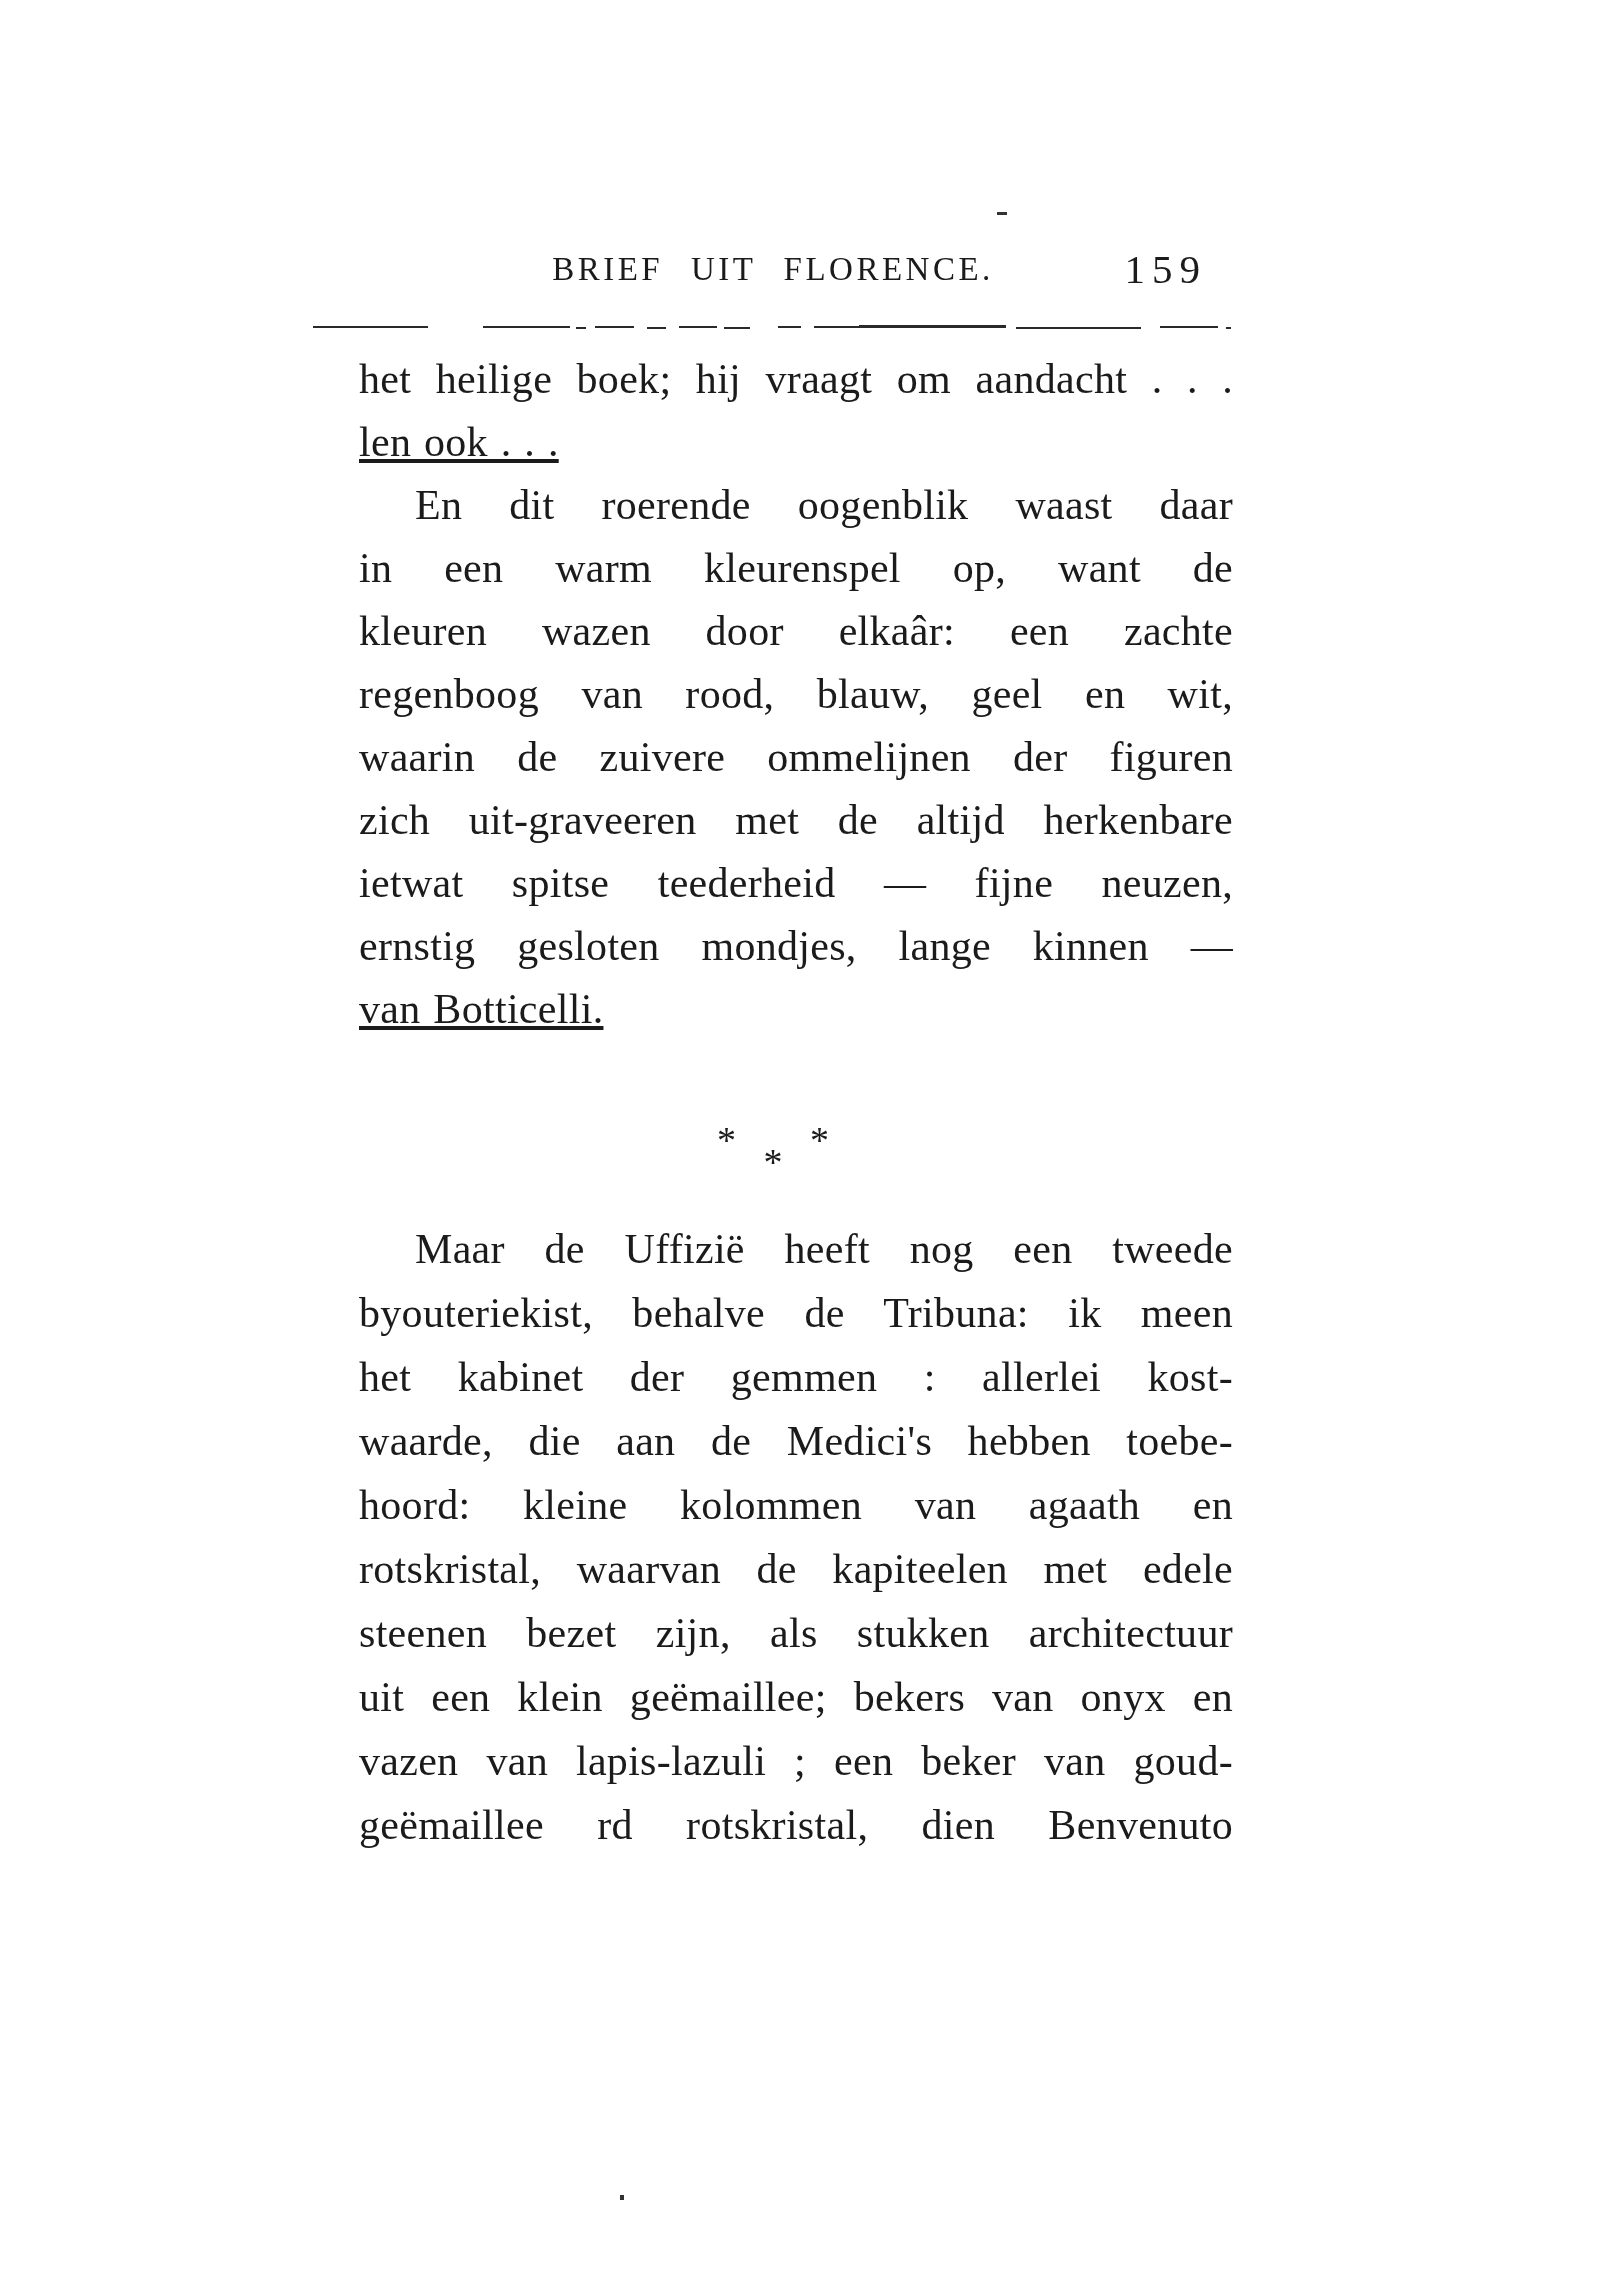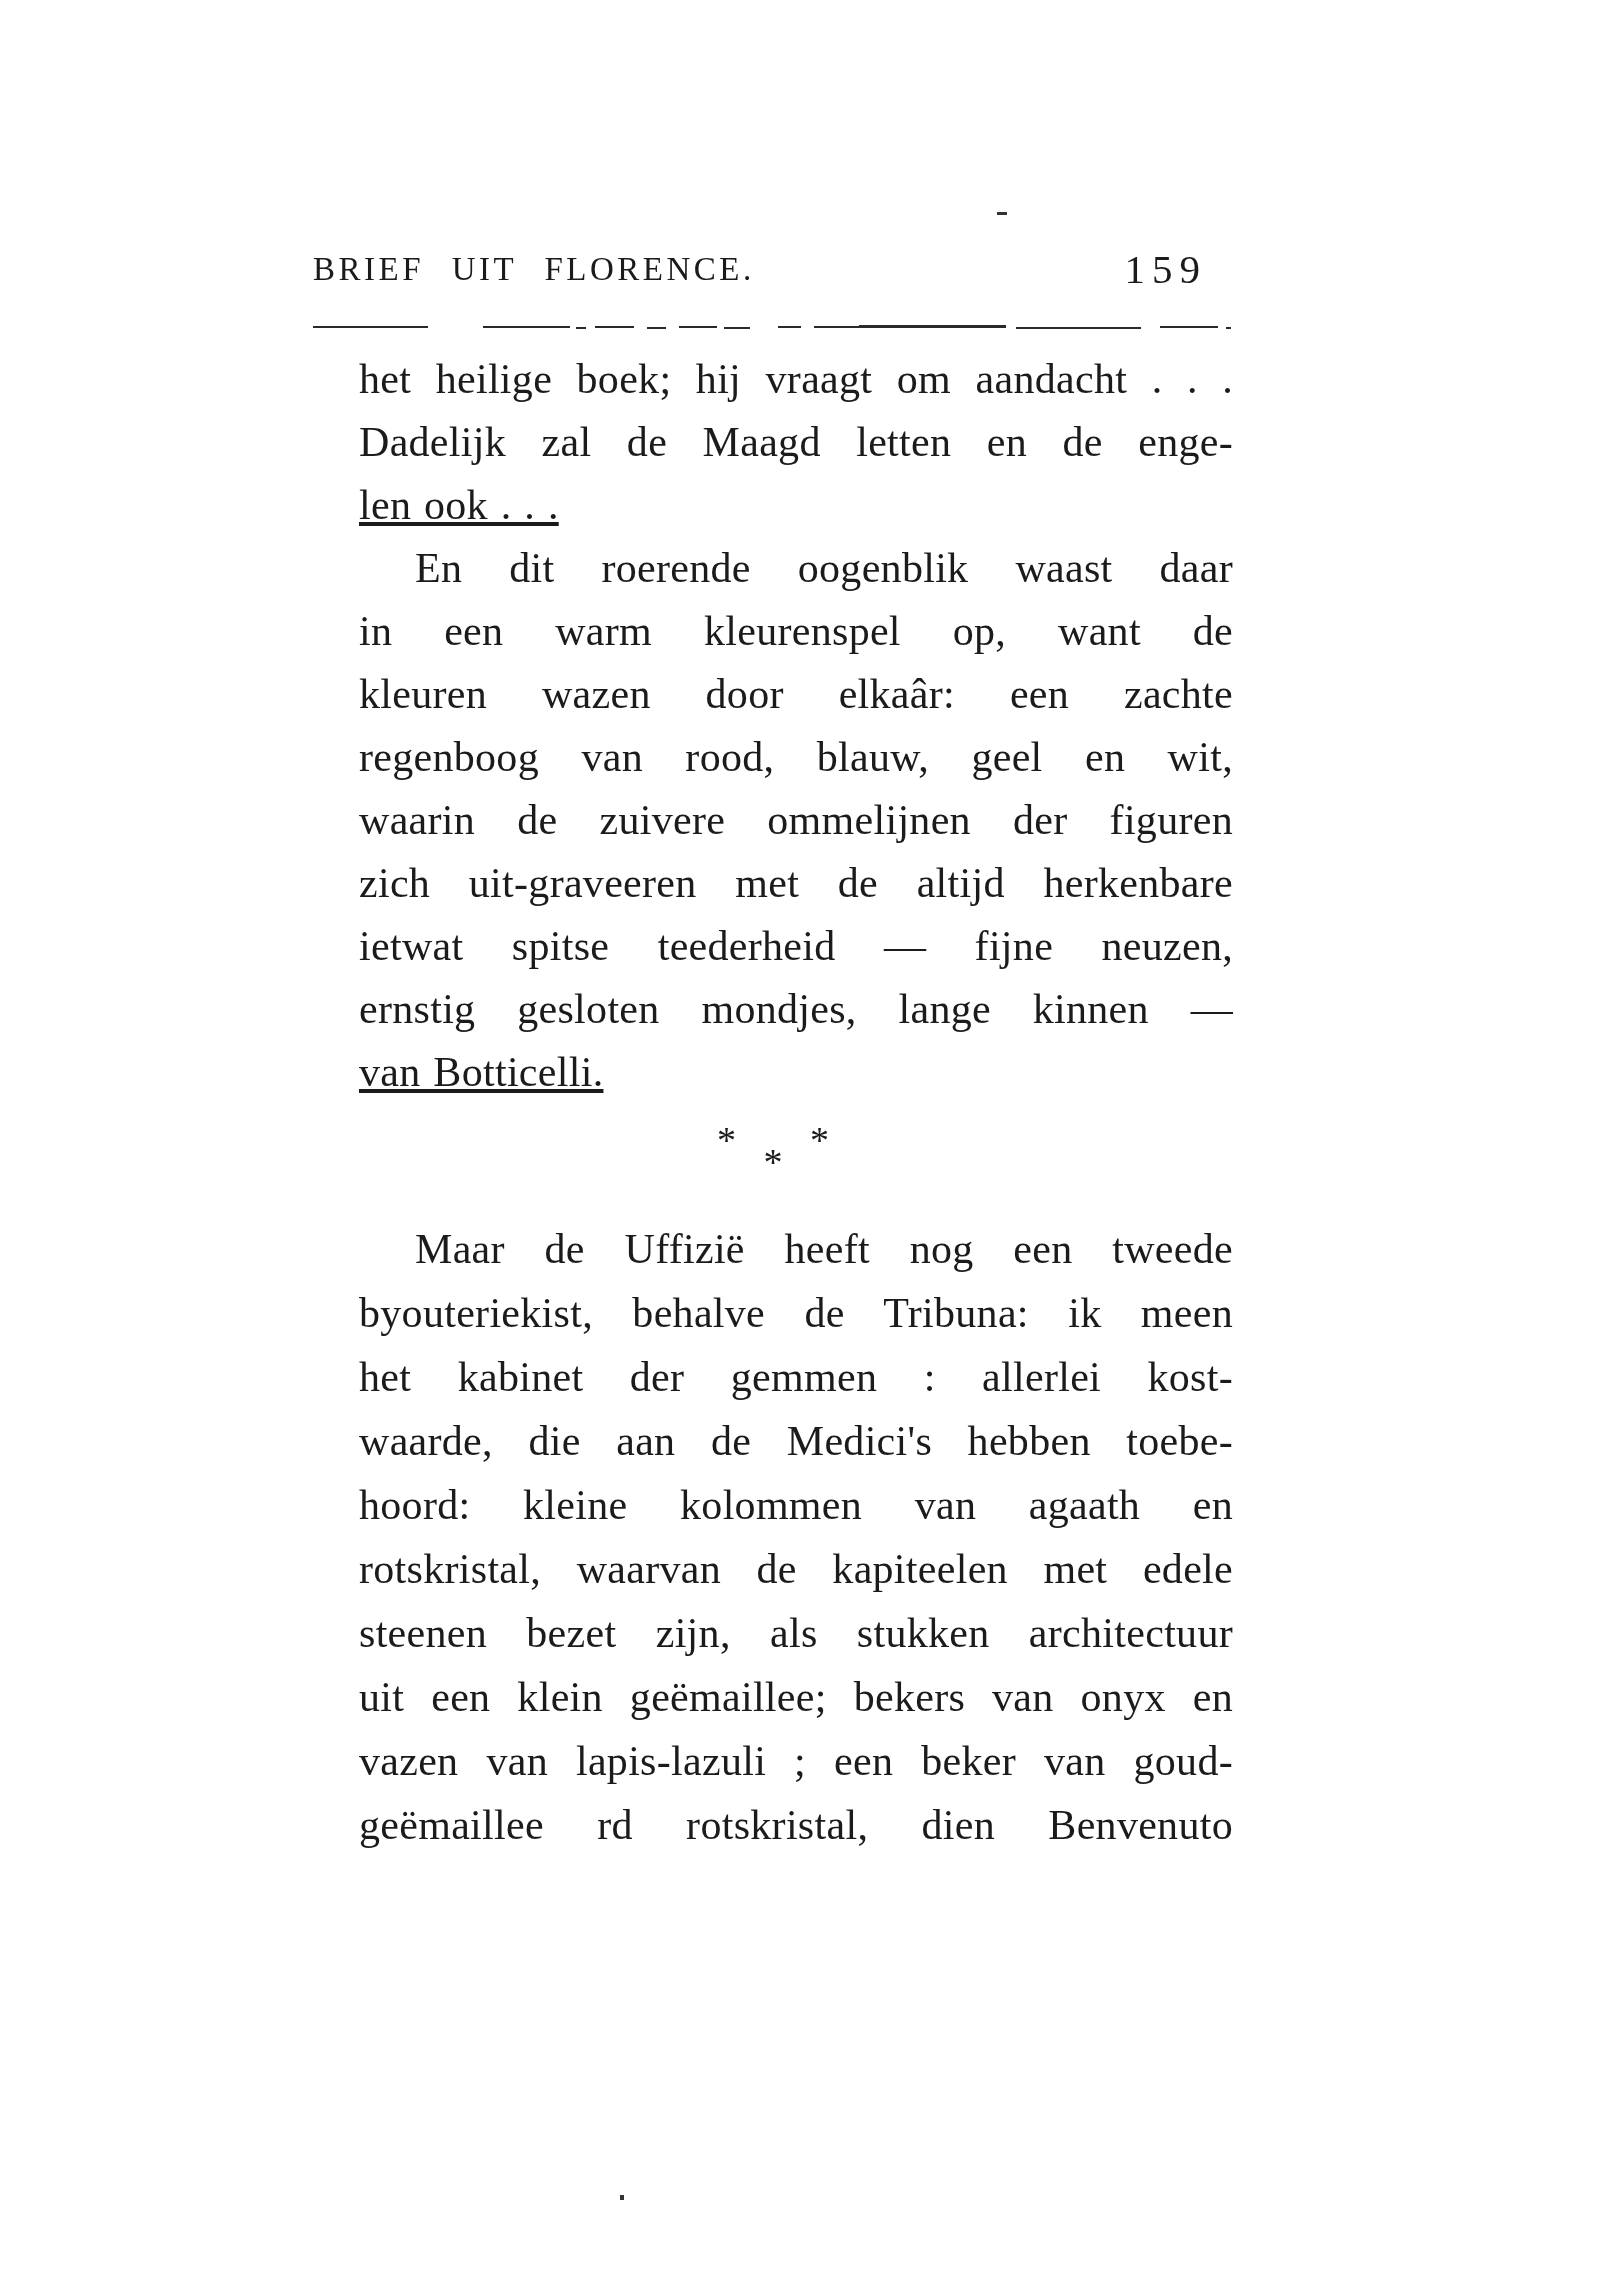--- a/index.html
+++ b/index.html
@@ -19,20 +19,21 @@
     position: absolute;
     inset: 0;
   }
   .running-header {
     position: absolute;
     left: 313px;
     top: 248px;
     width: 920px;
     height: 42px;
     line-height: 42px;
+    text-align: center;
     font-size: 33px;
     letter-spacing: 3.5px;
     word-spacing: 16px;
     white-space: nowrap;
   }
   .pagenum {
     position: absolute;
     left: 1007px;
     top: 246px;
     width: 200px;
@@ -122,21 +123,20 @@
     <span style="left:465px; top:3px; width:23px;"></span>
     <span style="left:501px; top:3px; width:51px;"></span>
     <span style="left:546px; top:2px; width:147px; height:3px;"></span>
     <span style="left:703px; top:4px; width:125px;"></span>
     <span style="left:847px; top:3px; width:58px;"></span>
     <span style="left:913px; top:4px; width:5px;"></span>
   </div>
 
   <div class="textblock block-a" id="block-a">
       <div class="line">het heilige boek; hij vraagt om aandacht . . .</div>
-      <div class="line">Dadelijk zal de Maagd letten en de enge-</div>
       <div class="line short">len ook . . .</div>
       <div class="line indent">En dit roerende oogenblik waast daar</div>
       <div class="line">in een warm kleurenspel op, want de</div>
       <div class="line">kleuren wazen door elkaâr: een zachte</div>
       <div class="line">regenboog van rood, blauw, geel en wit,</div>
       <div class="line">waarin de zuivere ommelijnen der figuren</div>
       <div class="line">zich uit-graveeren met de altijd herkenbare</div>
       <div class="line">ietwat spitse teederheid — fijne neuzen,</div>
       <div class="line">ernstig gesloten mondjes, lange kinnen —</div>
       <div class="line short">van Botticelli.</div>

